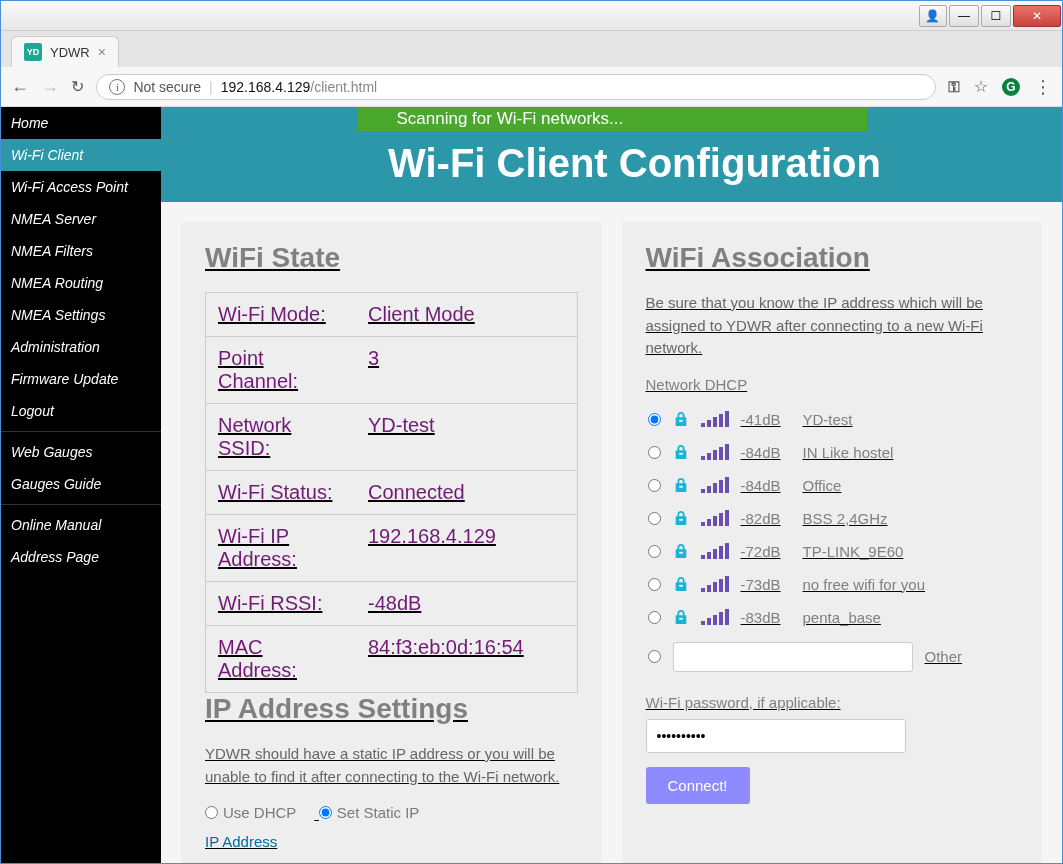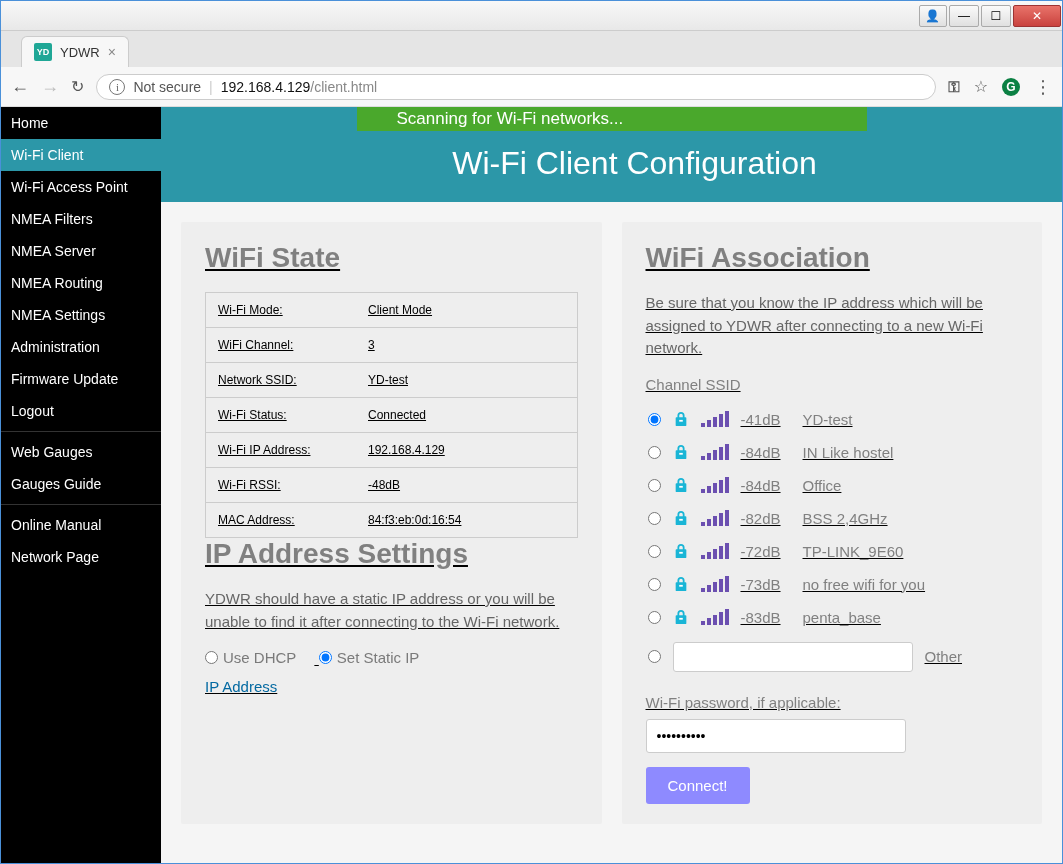--- a/index.html
+++ b/index.html
@@ -6,21 +6,21 @@
 body { font-family: Arial, Helvetica, sans-serif; background: #fff; overflow: hidden; }
 
 
 .window-frame { width: 1063px; height: 864px; border: 1px solid #4a90d9; background: #fff; position: relative; }
 .titlebar { height: 30px; background: linear-gradient(#f8f8f8, #e8e8e8); display: flex; justify-content: flex-end; align-items: center; padding-right: 0; border-bottom: 1px solid #ccc; }
 .winbtn { width: 30px; height: 22px; display: inline-flex; justify-content: center; align-items: center; margin: 0 1px; border: 1px solid #aaa; border-radius: 2px; font-size: 12px; background: linear-gradient(#fafafa,#e0e0e0); cursor: pointer; }
 .winbtn.close { background: linear-gradient(#e9736a, #c9423e); color: #fff; border-color: #9c3333; width: 48px; }
 .winbtn.user { width: 28px; }
 
 
-.tabbar { height: 36px; background: #e5e5e5; display: flex; align-items: flex-end; padding-left: 20px; }
+.tabbar { height: 36px; background: #e5e5e5; display: flex; align-items: flex-end; padding-left: 10px; }
 .tab { display: flex; align-items: center; background: #f7f7f7; border: 1px solid #ccc; border-bottom: none; border-radius: 6px 6px 0 0; padding: 6px 12px; gap: 8px; font-size: 13px; color: #333; }
 .favicon { width: 18px; height: 18px; background: #1fa796; color: #fff; font-size: 9px; font-weight: bold; display: flex; align-items: center; justify-content: center; border-radius: 2px; }
 .tab-close { color: #888; font-size: 14px; cursor: pointer; }
 
 
 .addrbar { height: 40px; display: flex; align-items: center; gap: 12px; padding: 0 10px; border-bottom: 1px solid #ddd; background: #f7f7f7; }
 .navarrow { color: #555; font-size: 18px; cursor: pointer; }
 .navarrow.disabled { color: #bbb; cursor: default; }
 .reload { color: #555; font-size: 16px; cursor: pointer; }
 .omnibox { flex: 1; display: flex; align-items: center; border: 1px solid #ccc; border-radius: 20px; padding: 4px 12px; background: #fff; gap: 8px; font-size: 14px; color: #555; }
@@ -31,40 +31,40 @@
 .key-icon { font-size: 15px; font-weight: bold; }
 .star-icon { font-size: 16px; }
 .g-icon { width: 18px; height: 18px; display: flex; align-items: center; justify-content: center; color: #fff; background: #0b8043; border-radius: 50%; font-size: 12px; font-weight: bold; }
 .menu-icon { font-size: 18px; }
 
 
 .page { display: flex; height: calc(864px - 30px - 36px - 40px - 2px); }
 
 
 .sidebar { width: 160px; background: #000; color: #fff; display: flex; flex-direction: column; font-size: 14px; }
-.nav-item { padding: 8px 10px; cursor: pointer; }
+.nav-item { padding: 8px 10px; cursor: pointer; font-style: italic; }
 .nav-item.active { background: #2c97a8; }
 .nav-sep { border-top: 1px solid #333; margin: 4px 0; }
 
 
 .main { flex: 1; background: #f5f5f5; overflow-y: auto; position: relative; }
 .header { background: #2c97a8; height: 95px; display: flex; flex-direction: column; align-items: center; justify-content: center; position: relative; }
 .scan-banner { position: absolute; top: 0; background: #4aa82c; color: #fff; font-size: 17px; padding: 2px 40px; width: 510px; text-align: left; }
-.page-title { color: #fff; font-size: 32px; font-weight: normal; margin-top: 18px; margin-left: 46px; }
+.page-title { color: #fff; font-size: 40px; font-weight: bold; margin-top: 18px; margin-left: 46px; }
 
 .content { display: flex; gap: 20px; padding: 20px; }
 .col { flex: 1; background: #eeeeee; padding: 20px 24px; border-radius: 2px; text-decoration: underline; }
 .col h2 { color: #808080; font-size: 28px; font-weight: bold; margin-bottom: 18px; }
 .help { color: #666; font-size: 15px; line-height: 1.5; margin-bottom: 16px; }
 
 
 .state-table { border: 1px solid #ccc; width: 100%; }
 .state-row { display: flex; border-bottom: 1px solid #ccc; }
 .state-row:last-child { border-bottom: none; }
-.state-label, .state-value { padding: 10px 12px; font-size: 12px; color: #000000; }
+.state-label, .state-value { padding: 10px 12px; font-size: 20px; color: #701a75; }
 .state-label { width: 150px; }
 .state-value { flex: 1; }
 
 
 .net-label { color: #808080; font-size: 15px; margin-bottom: 10px; }
 .net-row { display: flex; align-items: center; gap: 12px; padding: 8px 2px; }
 .net-row input[type=radio] { cursor: pointer; }
 .lock-ic { width: 16px; display: inline-flex; justify-content: center; }
 .lock-svg { width: 14px; height: 16px; }
 .sig-bars { display: inline-flex; align-items: flex-end; gap: 2px; height: 16px; }
@@ -118,51 +118,51 @@
       <span class="g-icon">G</span>
       <span class="menu-icon">⋮</span>
     </div>
   </div>
 
   <div class="page">
     <div class="sidebar" id="sidebar">
         <div class="nav-item">Home</div>
         <div class="nav-item active">Wi-Fi Client</div>
         <div class="nav-item">Wi-Fi Access Point</div>
+        <div class="nav-item">NMEA Server</div>
         <div class="nav-item">NMEA Filters</div>
-        <div class="nav-item">NMEA Server</div>
         <div class="nav-item">NMEA Routing</div>
         <div class="nav-item">NMEA Settings</div>
         <div class="nav-item">Administration</div>
         <div class="nav-item">Firmware Update</div>
         <div class="nav-item">Logout</div>
         <div class="nav-sep"></div>
         <div class="nav-item">Web Gauges</div>
         <div class="nav-item">Gauges Guide</div>
         <div class="nav-sep"></div>
         <div class="nav-item">Online Manual</div>
-        <div class="nav-item">Network Page</div>
+        <div class="nav-item">Address Page</div>
       </div>
 
     <div class="main">
       <div class="header">
         <div class="scan-banner">Scanning for Wi-Fi networks...</div>
         <div class="page-title">Wi-Fi Client Configuration</div>
       </div>
 
       <div class="content">
         <div class="col">
           <h2>WiFi State</h2>
           <div class="state-table" id="state-table">
               <div class="state-row">
                 <div class="state-label">Wi-Fi Mode:</div>
                 <div class="state-value">Client Mode</div>
               </div>
               <div class="state-row">
-                <div class="state-label">WiFi Channel:</div>
+                <div class="state-label">Point Channel:</div>
                 <div class="state-value">3</div>
               </div>
               <div class="state-row">
                 <div class="state-label">Network SSID:</div>
                 <div class="state-value">YD-test</div>
               </div>
               <div class="state-row">
                 <div class="state-label">Wi-Fi Status:</div>
                 <div class="state-value">Connected</div>
               </div>
@@ -191,21 +191,21 @@
               <input type="radio" name="ipmode" checked="" style="">
               <span>Set Static IP</span>
             </label>
           </div>
           <div class="iplabel">IP Address</div>
         </div>
 
         <div class="col">
           <h2>WiFi Association</h2>
           <p class="help">Be sure that you know the IP address which will be assigned to YDWR after connecting to a new Wi-Fi network.</p>
-          <div class="net-label">Channel SSID</div>
+          <div class="net-label">Network DHCP</div>
           <div id="net-list">
               <div class="net-row">
                 <input type="radio" name="net" checked="" style="">
                 <span class="lock-ic">
                   <svg class="lock-svg" viewBox="0 0 14 18">
                     <path fill="#19b5d6" d="M11 7V5a4 4 0 10-8 0v2H2a1 1 0 00-1 1v8a1 1 0 001 1h10a1 1 0 001-1V8a1 1 0 00-1-1h-1zM5 5a2 2 0 114 0v2H5V5z"></path>
                     <rect x="5" y="10" width="4" height="2" fill="#fff"></rect>
                   </svg>
                 </span>
                 <span class="sig-bars">

